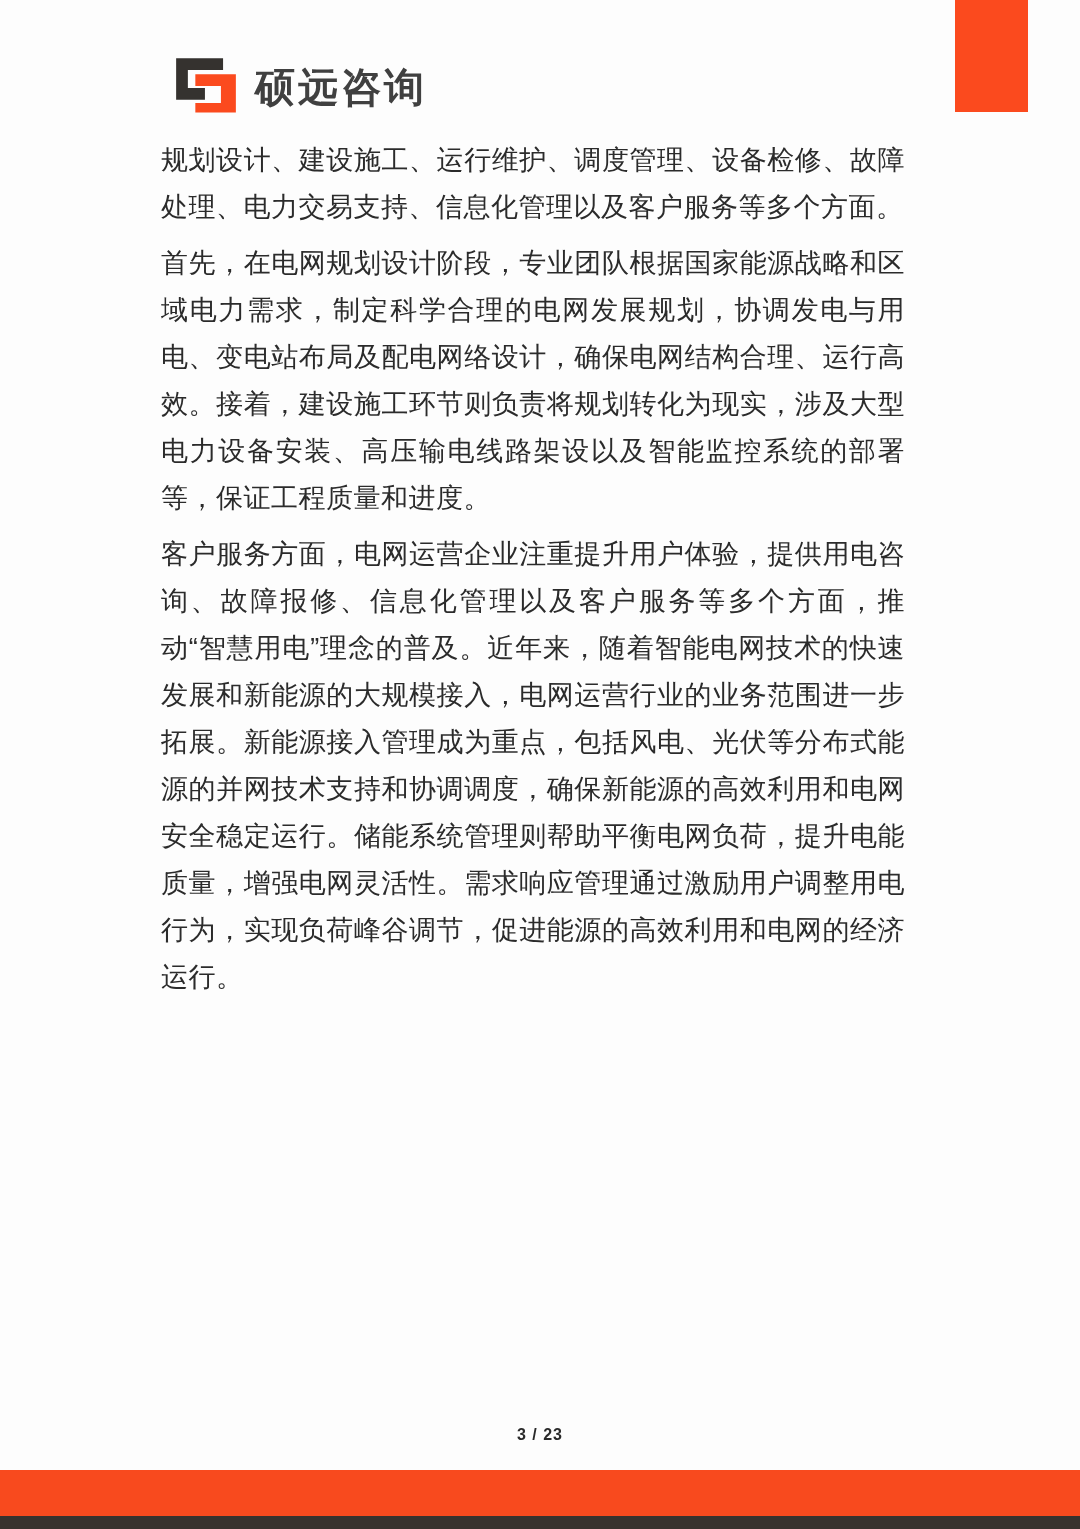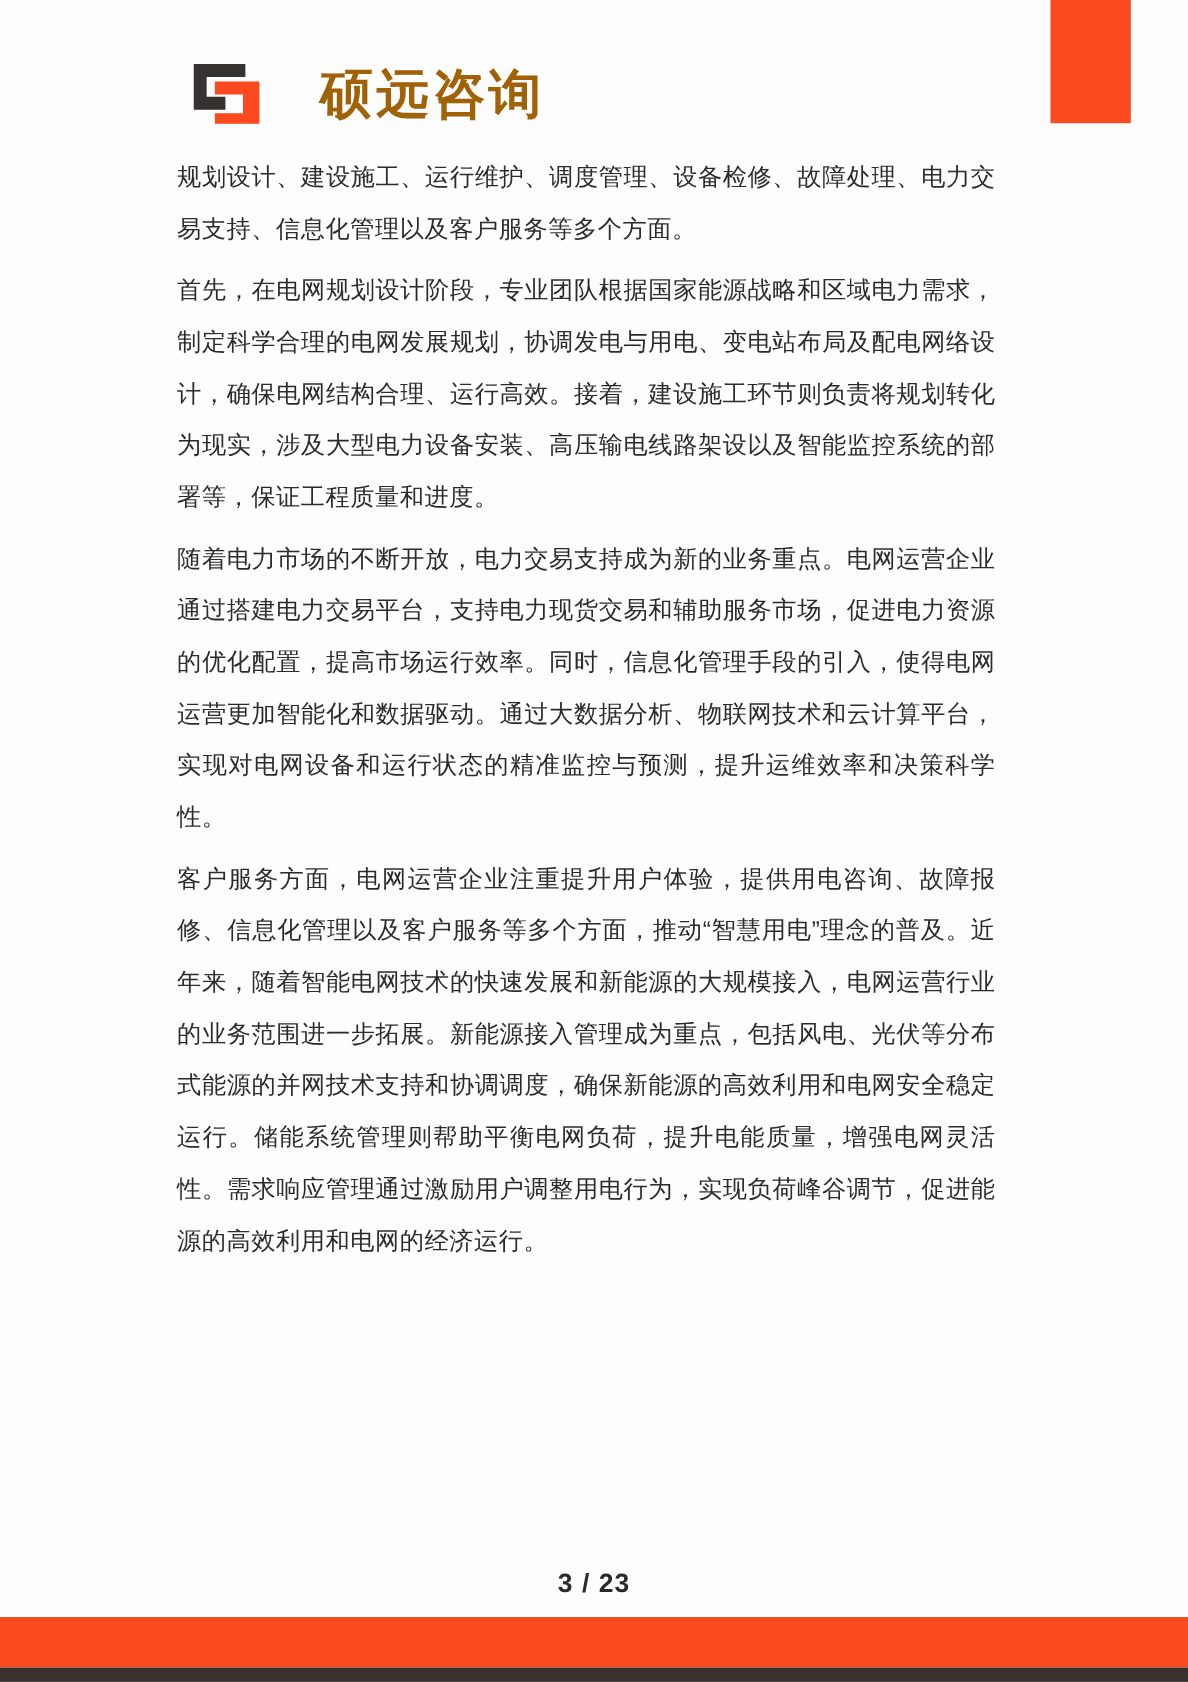--- a/index.html
+++ b/index.html
@@ -26,54 +26,53 @@
   .brand-header {
     position: absolute;
     top: 58px;
     left: 174px;
     display: flex;
     align-items: center;
     gap: 17px;
   }
   .logo-mark { width: 64px; height: 58px; display: block; }
   .logo-text {
-    font-size: 48px;
+    font-size: 40px;
     font-weight: 700;
-    color: #a16207;
+    color: #404040;
     letter-spacing: 3px;
     line-height: 1;
     white-space: nowrap;
-    margin-left: 36px;
   }
 
   
   .doc-body {
     position: absolute;
     top: 137px;
     left: 161px;
     width: 744px;
   }
   .doc-body p {
     margin: 0 0 9px 0;
-    font-size: 22px;
+    font-size: 27px;
     line-height: 47px;
     color: #2b2b2b;
     text-align: justify;
     text-align-last: left;
     letter-spacing: 0.5px;
   }
 
   
   .page-indicator {
     position: absolute;
     top: 1426px;
     left: 0;
     width: 100%;
     text-align: center;
-    font-size: 24px;
+    font-size: 16px;
     font-weight: 700;
     color: #2a2a2a;
     letter-spacing: 1px;
   }
   .footer-orange-bar {
     position: absolute;
     top: 1470px;
     left: 0;
     width: 100%;
     height: 46px;
@@ -97,19 +96,18 @@
   <svg class="logo-mark" viewBox="0 0 60 54" xmlns="http://www.w3.org/2000/svg" aria-hidden="true">
     <path d="M2,0 H46 V11 H13 V28 H29 V39 H2 Z" fill="#35322f"></path>
     <path d="M20,15 H58 V51 H20 V42 H44 V26 H20 Z" fill="#fb4a1e"></path>
   </svg>
   <div class="logo-text">硕远咨询</div>
 </header>
 
 <main class="doc-body">
   <p>规划设计、建设施工、运行维护、调度管理、设备检修、故障处理、电力交易支持、信息化管理以及客户服务等多个方面。</p>
   <p>首先，在电网规划设计阶段，专业团队根据国家能源战略和区域电力需求，制定科学合理的电网发展规划，协调发电与用电、变电站布局及配电网络设计，确保电网结构合理、运行高效。接着，建设施工环节则负责将规划转化为现实，涉及大型电力设备安装、高压输电线路架设以及智能监控系统的部署等，保证工程质量和进度。</p>
-  <p>随着电力市场的不断开放，电力交易支持成为新的业务重点。电网运营企业通过搭建电力交易平台，支持电力现货交易和辅助服务市场，促进电力资源的优化配置，提高市场运行效率。同时，信息化管理手段的引入，使得电网运营更加智能化和数据驱动。通过大数据分析、物联网技术和云计算平台，实现对电网设备和运行状态的精准监控与预测，提升运维效率和决策科学性。</p>
   <p>客户服务方面，电网运营企业注重提升用户体验，提供用电咨询、故障报修、信息化管理以及客户服务等多个方面，推动“智慧用电”理念的普及。近年来，随着智能电网技术的快速发展和新能源的大规模接入，电网运营行业的业务范围进一步拓展。新能源接入管理成为重点，包括风电、光伏等分布式能源的并网技术支持和协调调度，确保新能源的高效利用和电网安全稳定运行。储能系统管理则帮助平衡电网负荷，提升电能质量，增强电网灵活性。需求响应管理通过激励用户调整用电行为，实现负荷峰谷调节，促进能源的高效利用和电网的经济运行。</p>
 </main>
 
 <div class="page-indicator">3 / 23</div>
 <div class="footer-orange-bar"></div>
 <div class="footer-dark-bar"></div>
 
 </body></html>

